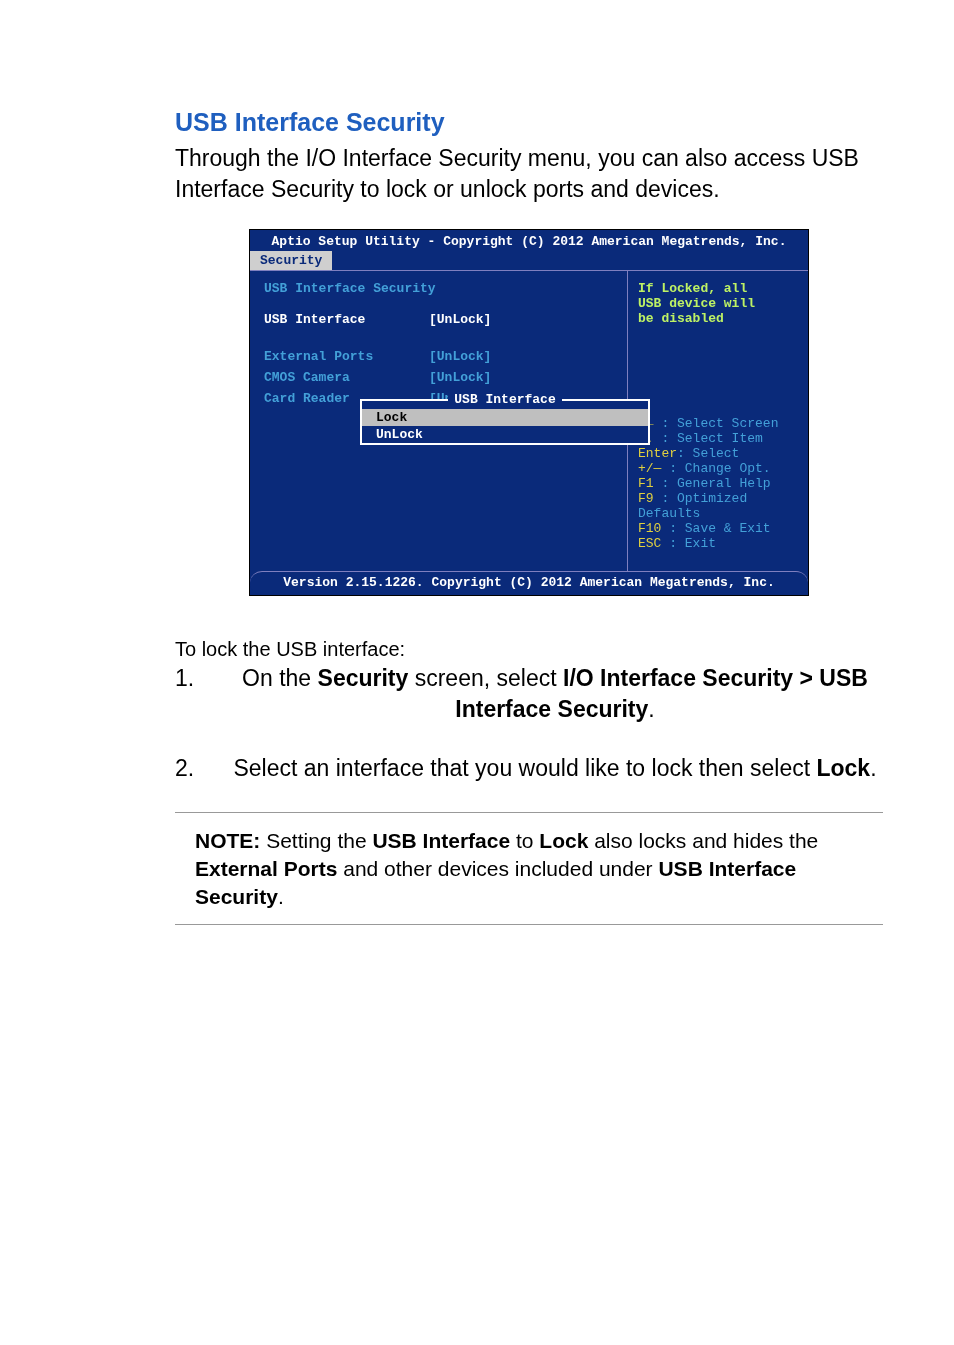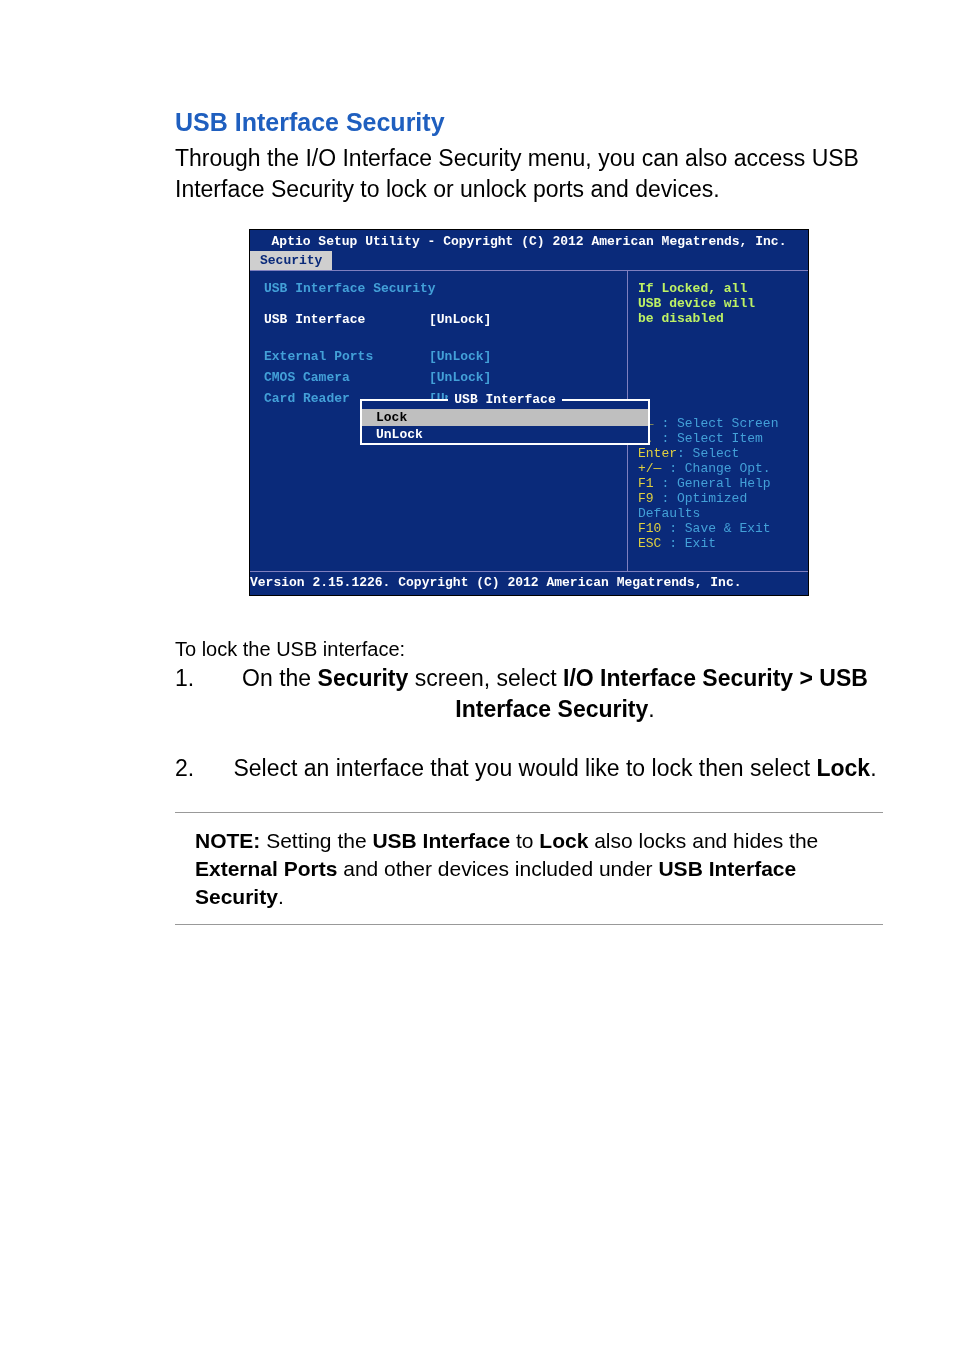--- a/index.html
+++ b/index.html
@@ -15,21 +15,21 @@
   .bios-body { display: flex; border-top: 1px solid #7f7fbf; }
   .bios-main { flex: 1; padding: 10px 14px 20px 14px; border-right: 1px solid #7f7fbf; position: relative; min-height: 300px; }
   .bios-help { width: 180px; padding: 10px 10px; color: #43a0d8; }
   .bios-row { display: flex; margin-bottom: 6px; color: #43a0d8; font-weight: bold; }
   .bios-row .label { width: 165px; }
   .bios-row .value { }
   .bios-row.selected .label { color: #ffffff; }
   .bios-row.selected .value { color: #ffffff; }
   .help-hi { color: #bef264; font-weight: bold; }
   .help-key { color: #e0d040; text-align: right; }
-  .bios-footer { background: #0a2a7a; color: #fff; text-align: left; padding: 3px 0 5px 0; font-weight: bold; border-top: 1px solid #7f7fbf; }
+  .bios-footer { background: #0a2a7a; color: #fff; text-align: center; padding: 3px 0 5px 0; font-weight: bold; border-top: 1px solid #7f7fbf; border-radius: 12px; }
   .popup { position: absolute; left: 110px; top: 128px; width: 290px; background: #0a2a7a; border: 2px solid #ffffff; z-index: 10; }
   .popup-title { color: #ffffff; text-align: center; font-weight: bold; padding: 0 0 2px 0; margin-top: -9px; }
   .popup-title span { background: #0a2a7a; padding: 0 6px; }
   .popup-item { padding: 1px 14px; color: #ffffff; font-weight: bold; }
   .popup-item.selected { background: #bfbfbf; color: #000; }
   .body-text { font-size: 20px; line-height: 1.35; }
   .ol { font-size: 23px; line-height: 1.35; }
   .ol-item { display: flex; margin-bottom: 28px; }
   .ol-num { width: 52px; flex-shrink: 0; }
   .ol-txt { flex: 1; text-align: center; }

